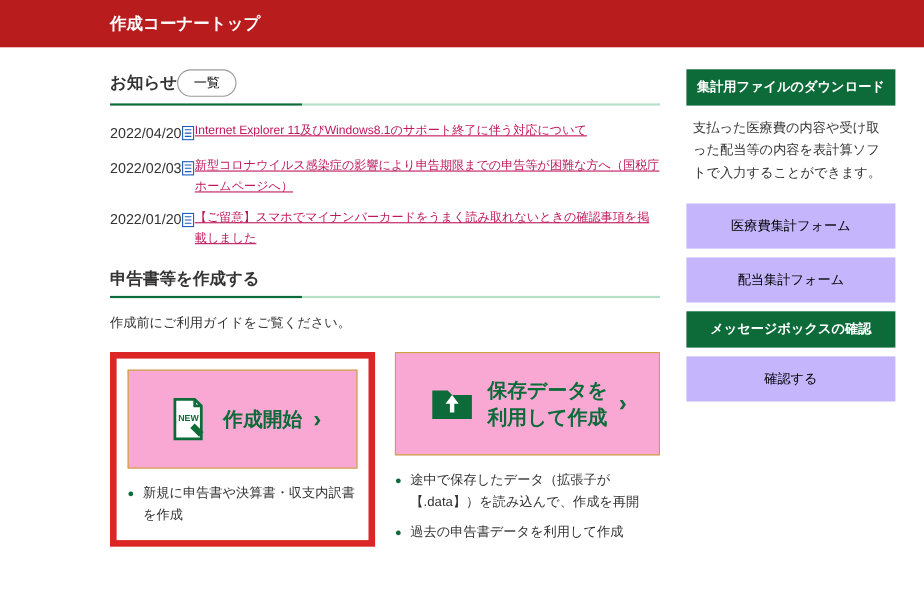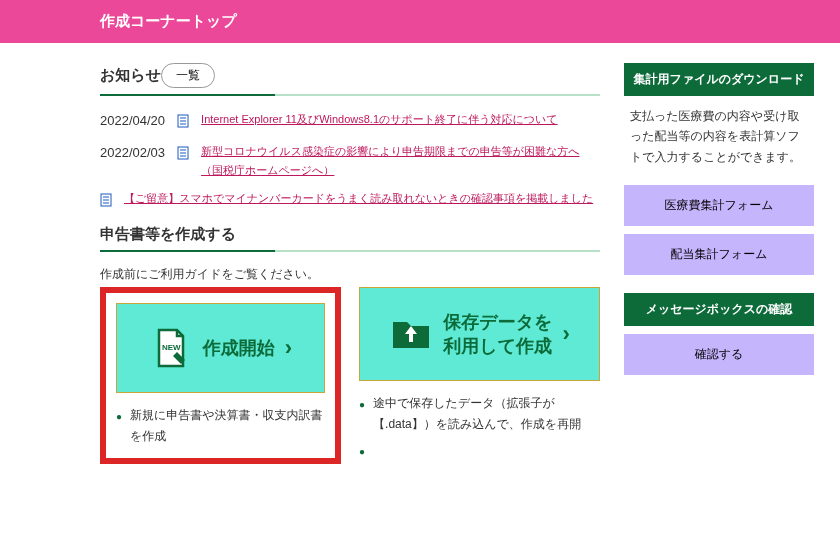--- a/index.html
+++ b/index.html
@@ -1,43 +1,43 @@
 <!DOCTYPE html>
 <html><head>
 <meta charset="utf-8">
 <style>
 *{margin:0;padding:0;box-sizing:border-box}
 body{font-family:"Hiragino Sans","Meiryo",sans-serif;font-size:13px;color:#333;background:#fff;width:840px;height:560px;overflow:hidden}
-.header{background:#ec4899;color:#fff;padding:12px 100px;font-size:15px;font-weight:bold}
+.header{background:#b91c1c;color:#fff;padding:12px 100px;font-size:15px;font-weight:bold}
 .container{display:flex;padding:20px 0 0 100px;gap:24px}
 .main{width:500px}
 .sidebar{width:190px}
 .notice-head{display:flex;align-items:center;justify-content:flex-start;margin-bottom:6px}
 .notice-head h2{font-size:15px;font-weight:bold}
 .list-btn{border:1px solid #999;border-radius:14px;padding:3px 14px;font-size:12px;background:#fff;cursor:pointer}
 .hr-green{height:2px;background:linear-gradient(to right,#0d6b3a 0%,#0d6b3a 35%,#b8e0c8 35%,#b8e0c8 100%);margin-bottom:14px}
-.notice-row{display:flex;gap:12px;margin-bottom:10px;line-height:1.7}
+.notice-row{display:flex;margin-bottom:10px;line-height:1.7}
 .notice-date{font-size:13px;color:#333;white-space:nowrap}
 .doc-icon{width:12px;height:14px;display:inline-block;flex-shrink:0;margin-top:3px}
 .doc-icon svg{width:100%;height:100%}
 .notice-link{color:#be185d;text-decoration:underline;font-size:11px;cursor:pointer}
 .section-title{font-size:15px;font-weight:bold;margin-top:17px;margin-bottom:6px}
-.guide-text{font-size:12px;margin-bottom:4px}
+.guide-text{font-size:12px;margin-bottom:18px}
 .red-box{border:6px solid #dc2626;padding:10px 10px 6px;margin-bottom:8px}
-.big-btn{background:#5eead4;border:1px solid #c9a53a;display:flex;align-items:center;justify-content:center;gap:10px;padding:22px 14px;cursor:pointer;flex:1}
+.big-btn{background:#f9a8d4;border:1px solid #c9a53a;display:flex;align-items:center;justify-content:center;gap:10px;padding:22px 14px;cursor:pointer;flex:1}
 .big-btn .icon{width:44px;height:44px}
 .big-btn .label{font-size:18px;font-weight:bold;color:#0d6b3a}
 .chev{color:#0d6b3a;font-size:22px;font-weight:bold}
 .bullet-list{margin-top:12px}
 .bullet-item{display:flex;gap:8px;font-size:12px;line-height:1.7;margin-bottom:6px}
 .green-dot{color:#0d6b3a;font-size:10px;margin-top:3px}
 .side-head{background:#0d6b3a;color:#fff;font-size:12px;font-weight:bold;text-align:center;padding:8px 6px}
 .side-body{font-size:12px;line-height:1.7;padding:10px 6px}
 .side-btn{display:block;width:100%;background:#c4b5fd;border:none;padding:12px 6px;font-size:12px;text-align:center;margin-top:8px;cursor:pointer}
-.side-block{margin-bottom:18px}
+.side-block{margin-bottom:8px}
 .cols{display:flex;gap:18px}
 .col{flex:1}
 </style>
 </head>
 <body>
 
 <div class="header">
   <span>作成コーナートップ</span>
 </div>
 
@@ -65,20 +65,21 @@
           <span class="notice-date">2022/02/03</span>
           <span class="doc-icon"><svg viewBox="0 0 12 14">
               <rect x="1" y="1" width="10" height="12" fill="#fff" stroke="#1a5bbf" stroke-width="1"></rect>
               <line x1="3" y1="4" x2="9" y2="4" stroke="#1a5bbf"></line>
               <line x1="3" y1="7" x2="9" y2="7" stroke="#1a5bbf"></line>
               <line x1="3" y1="10" x2="9" y2="10" stroke="#1a5bbf"></line>
             </svg></span>
           <a class="notice-link">新型コロナウイルス感染症の影響により申告期限までの申告等が困難な方へ（国税庁ホームページへ）</a>
         </div>
         <div class="notice-row">
+          <span class="notice-date">2022/01/20</span>
           <span class="doc-icon"><svg viewBox="0 0 12 14">
               <rect x="1" y="1" width="10" height="12" fill="#fff" stroke="#1a5bbf" stroke-width="1"></rect>
               <line x1="3" y1="4" x2="9" y2="4" stroke="#1a5bbf"></line>
               <line x1="3" y1="7" x2="9" y2="7" stroke="#1a5bbf"></line>
               <line x1="3" y1="10" x2="9" y2="10" stroke="#1a5bbf"></line>
             </svg></span>
           <a class="notice-link">【ご留意】スマホでマイナンバーカードをうまく読み取れないときの確認事項を掲載しました</a>
         </div>
       </div>
 
@@ -122,20 +123,21 @@
 利用して作成</span>
           <span class="chev">›</span>
         </div>
         <div class="bullet-list" id="load-bullets">
             <div class="bullet-item">
               <span class="green-dot">●</span>
               <span>途中で保存したデータ（拡張子が【.data】）を読み込んで、作成を再開</span>
             </div>
             <div class="bullet-item">
               <span class="green-dot">●</span>
+              <span>過去の申告書データを利用して作成</span>
             </div>
           </div>
       </div>
     </div>
 
   </div>
 
   <div class="sidebar">
     <div class="side-block">
       <div class="side-head">集計用ファイルのダウンロード</div>

